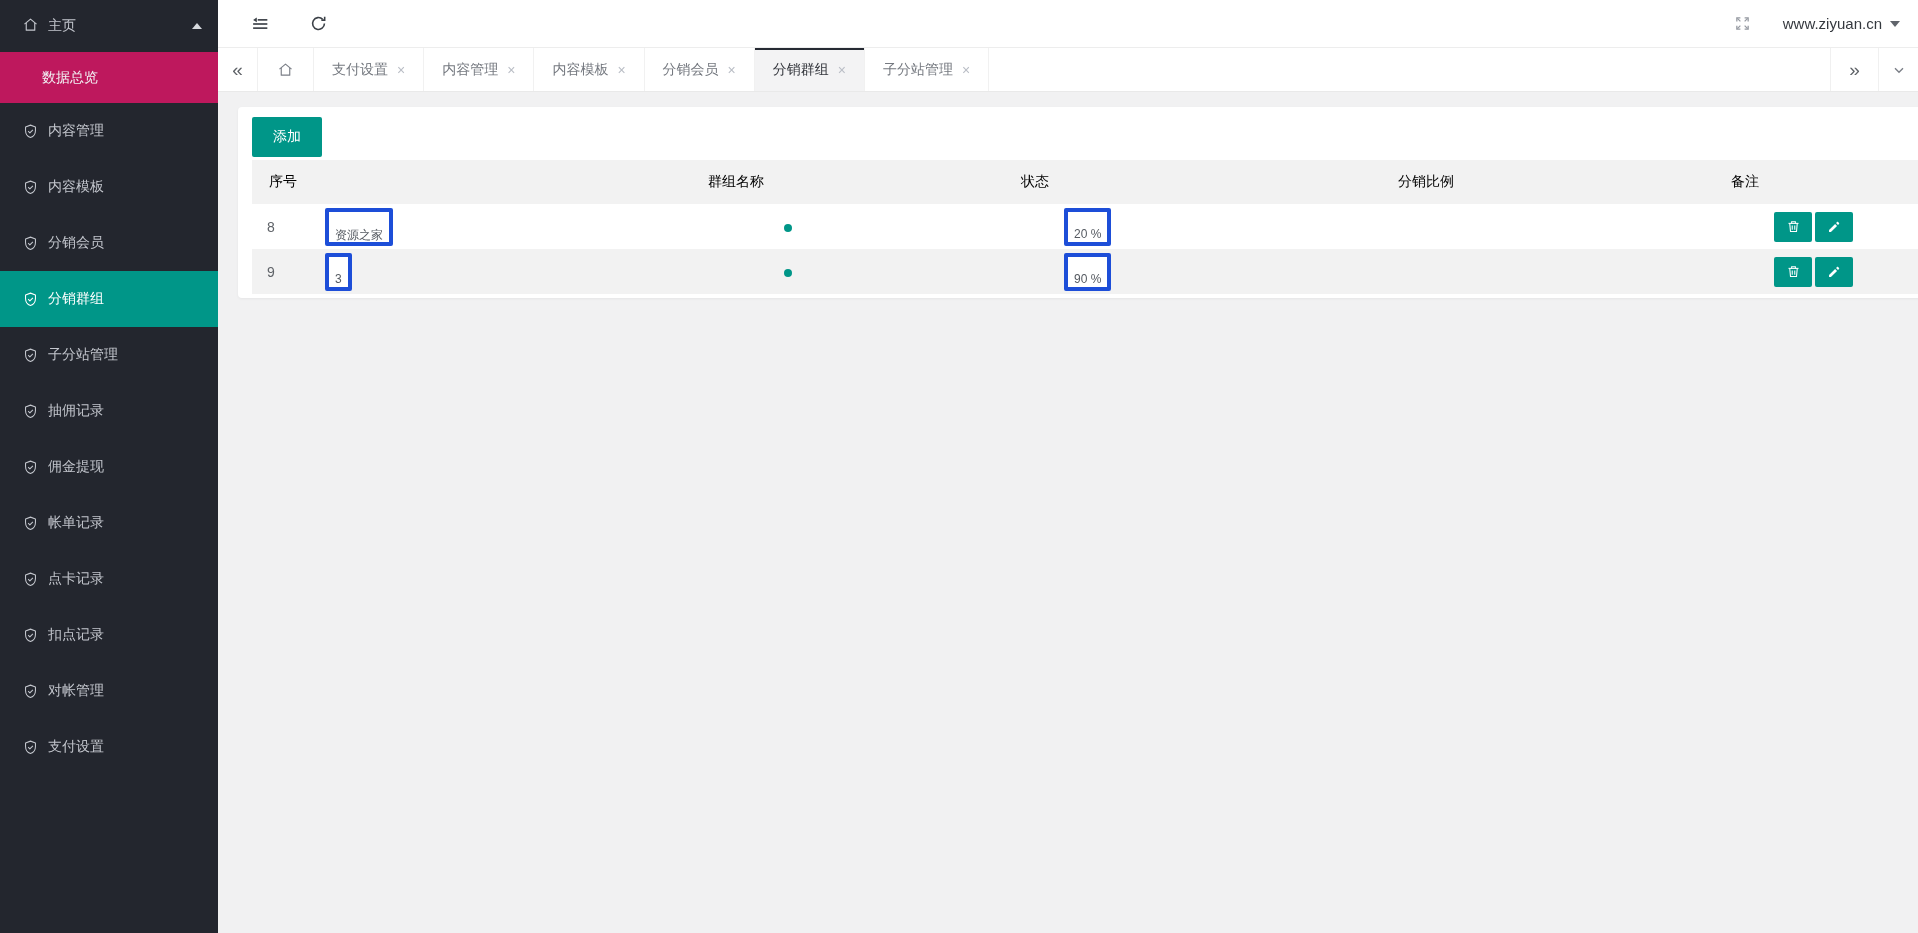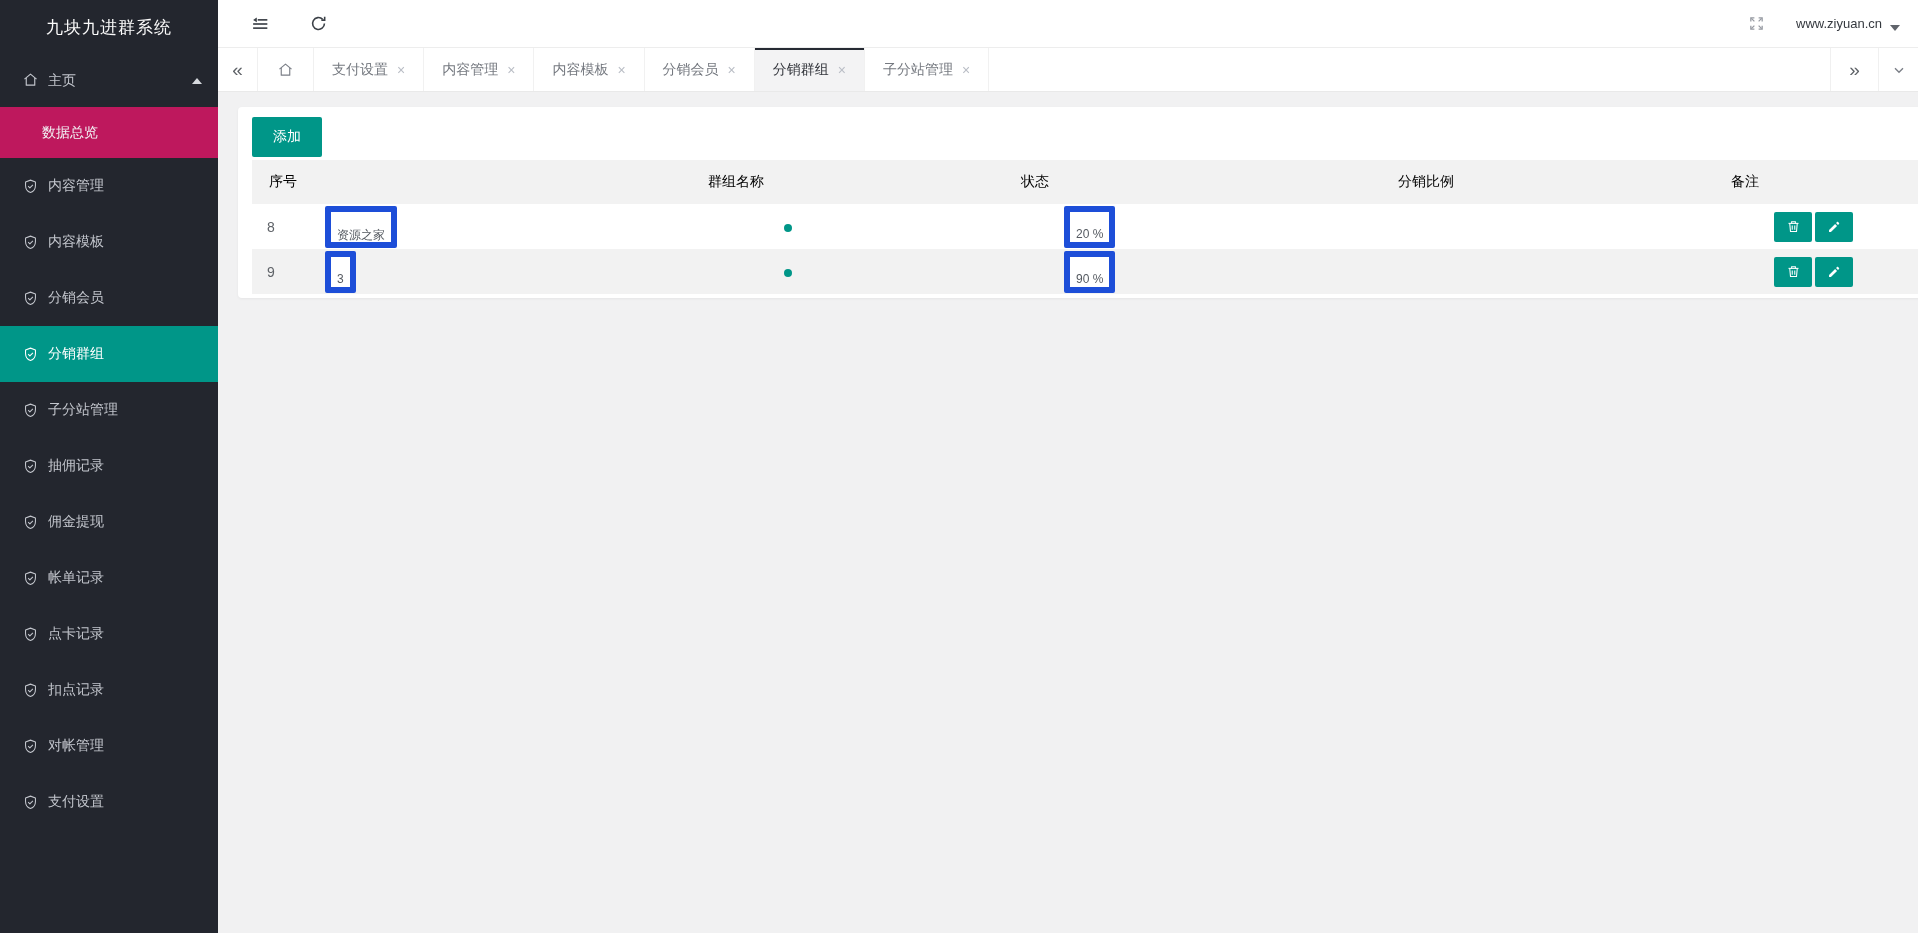--- a/index.html
+++ b/index.html
@@ -23,22 +23,22 @@
   .nav-item svg, .nav-home svg { flex:none; }
 
   
   .topbar { position:absolute; left:218px; top:0; right:0; height:48px; background:#ffffff;
             border-bottom:1px solid #ededed; display:flex; align-items:center; }
   .tb-icon { width:28px; height:28px; display:flex; align-items:center; justify-content:center; cursor:pointer; }
   .tb-fold { margin-left:28px; }
   .tb-refresh { margin-left:30px; }
   .tb-right { margin-left:auto; display:flex; align-items:center; }
   .tb-full { margin-right:26px; }
-  .site-select { display:flex; align-items:flex-end; margin-right:18px; cursor:pointer;
-                 font-size:13px; color:#35393f; }
+  .site-select { display:flex; align-items:center; margin-right:18px; cursor:pointer;
+                 font-size:15px; color:#35393f; }
   .caret-down { width:0; height:0; border-left:5px solid transparent; border-right:5px solid transparent;
                 border-top:6px solid #60646b; margin-left:8px; }
 
   
   .tabbar { position:absolute; left:218px; top:48px; right:0; height:44px; background:#ffffff;
             border-bottom:1px solid #e9e9e9; display:flex; align-items:stretch; }
   .tab-ctl { display:flex; align-items:center; justify-content:center; cursor:pointer; color:#5f6368; }
   .tab-prev { width:40px; border-right:1px solid #f0f0f0; font-size:19px; }
   .tab-home { width:56px; border-right:1px solid #f0f0f0; }
   .tab { display:flex; align-items:center; padding:0 18px; border-right:1px solid #f1f1f1;
@@ -53,34 +53,33 @@
   .content { position:absolute; left:218px; top:92px; right:0; bottom:0; background:#f1f1f2; }
   .panel { position:absolute; left:20px; top:15px; width:1747px; height:191px; background:#ffffff;
            border-radius:4px; box-shadow:0 1px 3px rgba(0,0,0,.05); padding:10px 14px; }
   .btn-add { display:inline-block; background:#009688; color:#ffffff; border:none; border-radius:2px;
              font-size:14px; padding:11px 21px; cursor:pointer; font-family:inherit; }
   table.grid { width:100%; border-collapse:collapse; margin-top:3px; table-layout:fixed; }
   .grid th { background:#f2f2f2; font-weight:normal; color:#000000; font-size:14px; text-align:right;
              height:44px; padding-left:15px; }
   .grid td { height:45px; padding-left:15px; font-size:14px; color:#5f6368; }
   .grid tr.stripe td { background:#f2f2f2; }
-  .mini-field { display:inline-block; border:6px solid #1d4ed8; border-radius:2px; background:#fff;
+  .mini-field { display:inline-block; border:4px solid #1d4ed8; border-radius:2px; background:#fff;
                 font-size:12px; color:#555a61; padding:15px 6px; height:26px; font-family:inherit; }
   .status-dot { display:inline-block; width:8px; height:8px; border-radius:50%; background:#009688; margin-left:5px; }
   .actions { display:flex; gap:3px; }
   .act-btn { width:38px; height:30px; background:#009688; border:none; border-radius:2px; cursor:pointer;
              display:flex; align-items:center; justify-content:center; }
 </style>
 </head>
 <body>
 
 <div class="screen">
 
   <div class="sidebar">
-    <div class="logo">九块九进群系统</div>
 
     <div class="nav-home">
       <span>
         <svg width="17" height="17" viewBox="0 0 24 24" fill="none" stroke="#c3c6cd" stroke-width="1.6" stroke-linejoin="round">
             <path d="M3.5 11.5L12 4.5l8.5 7"></path>
             <path d="M6 10v10h12V10"></path>
           </svg>
       </span>
       <span class="lbl">主页</span>
       <span class="caret-up"></span>

